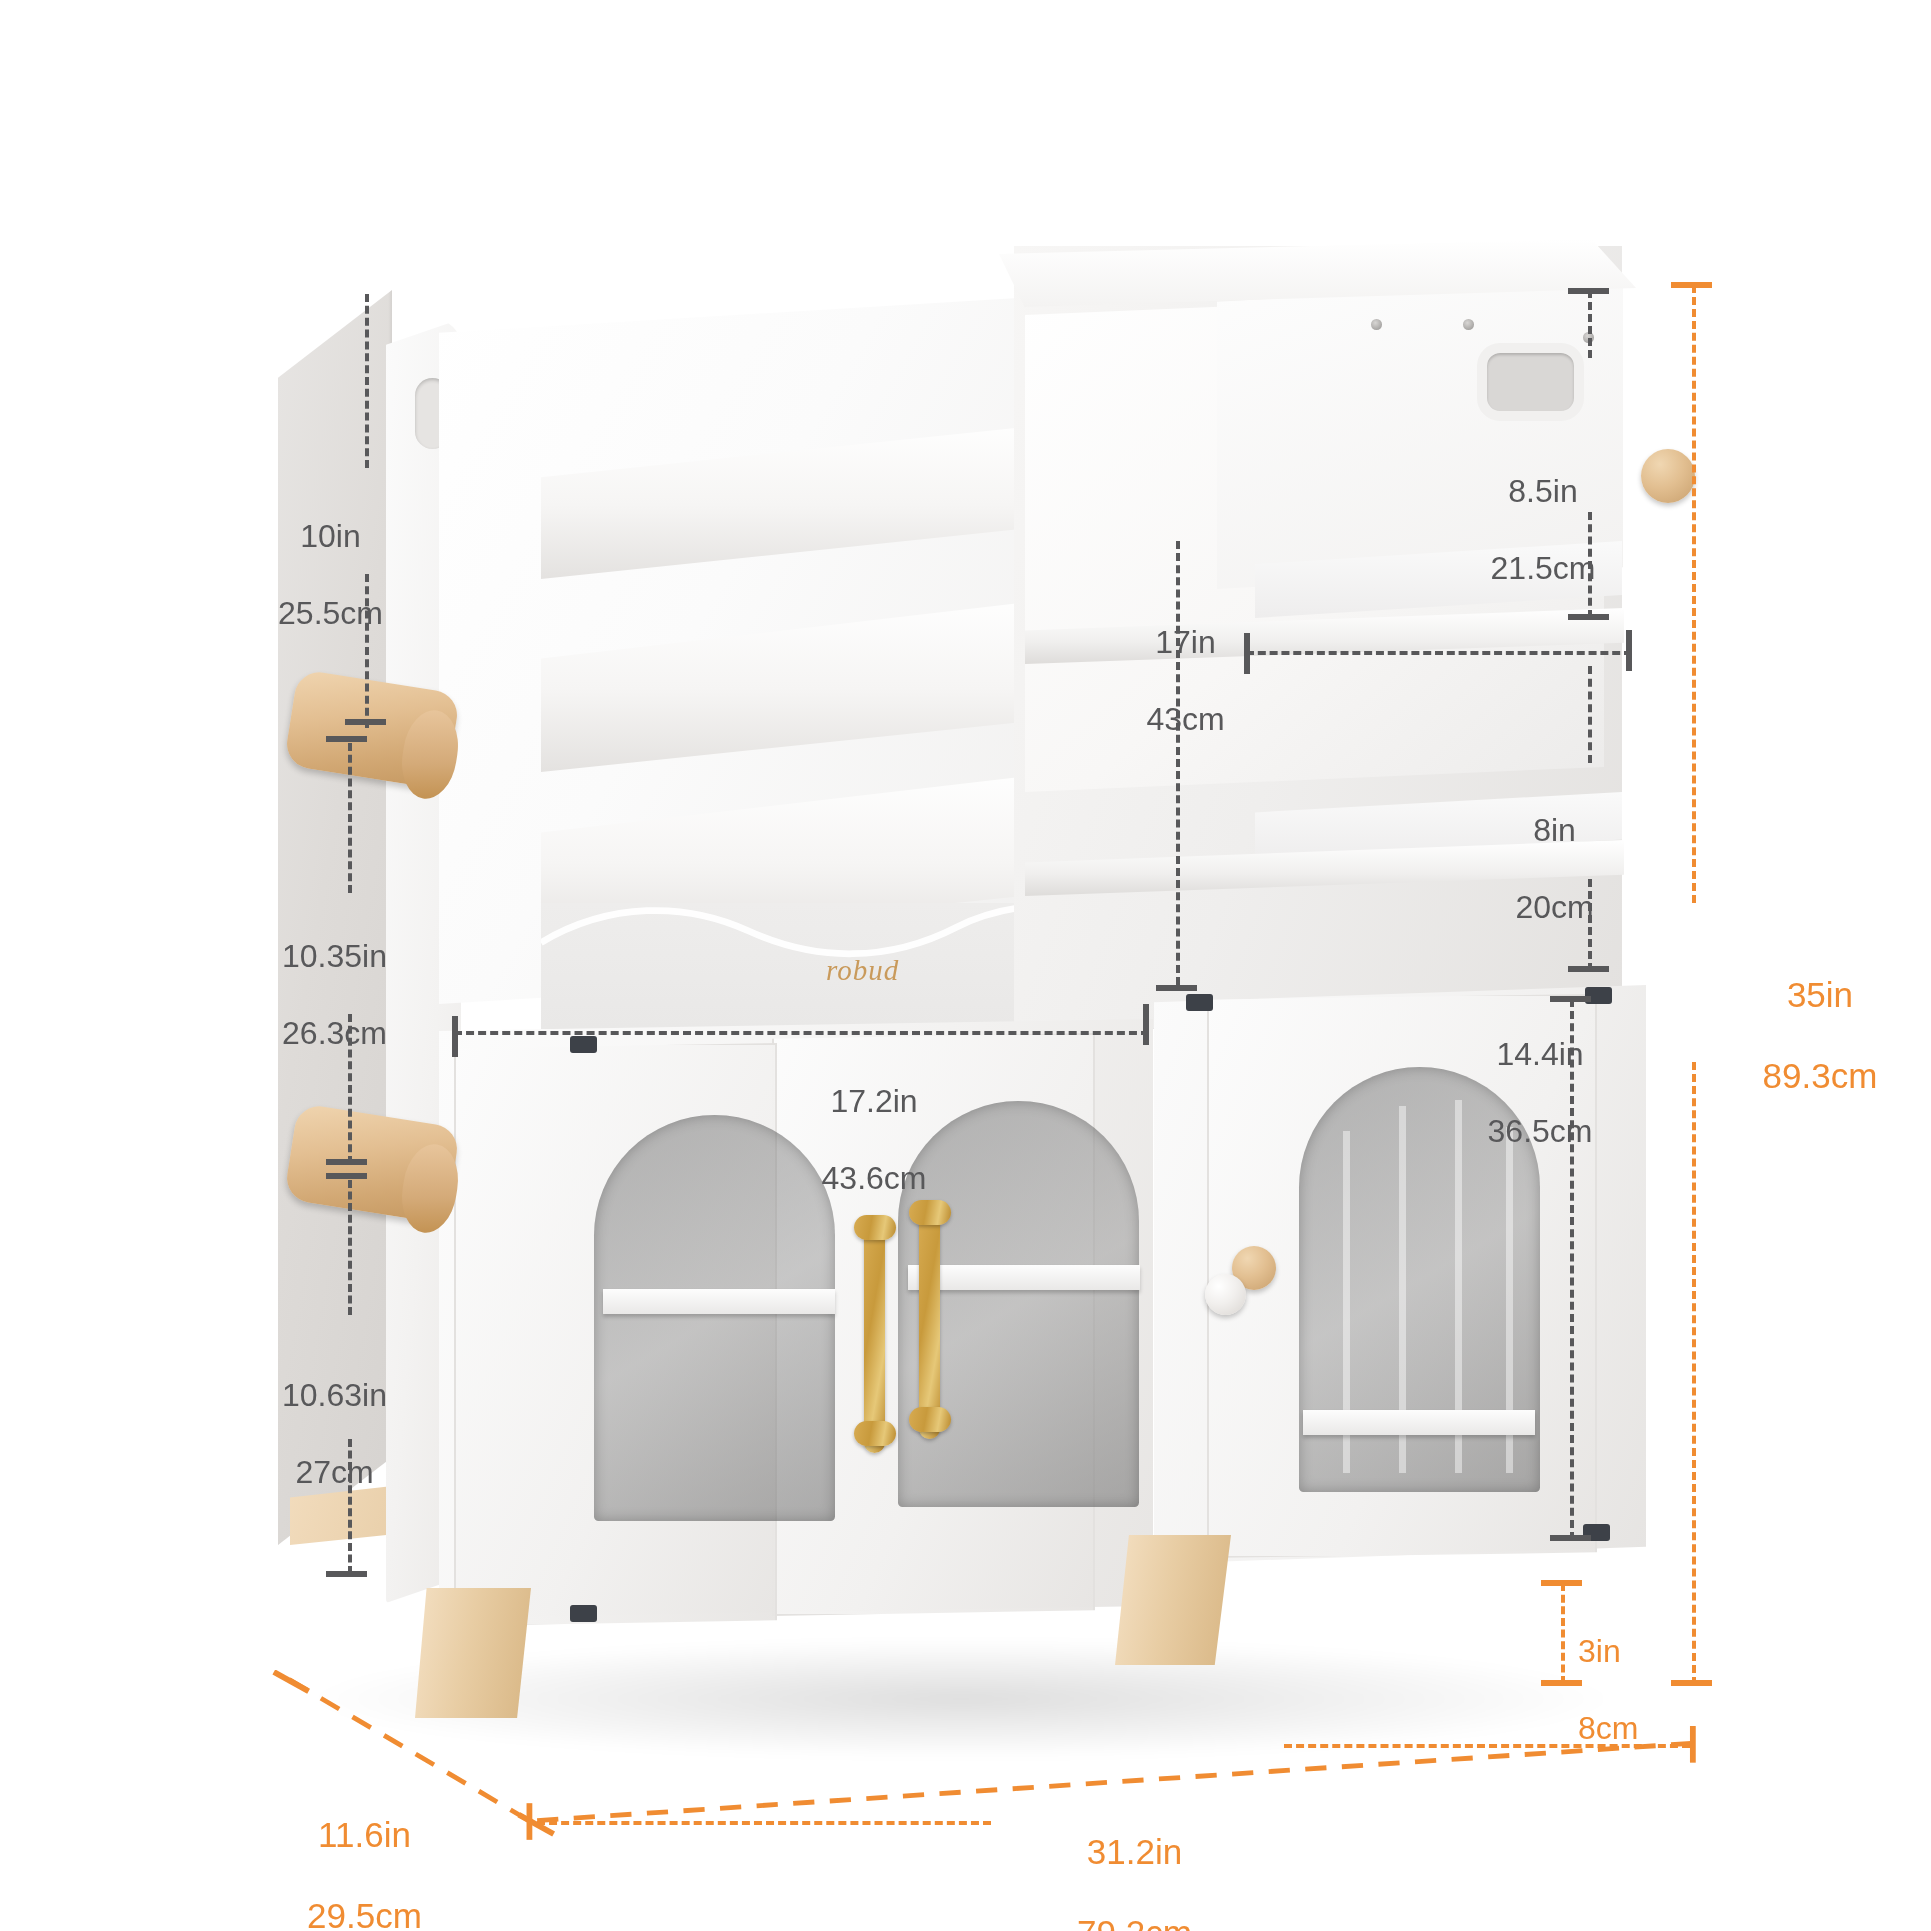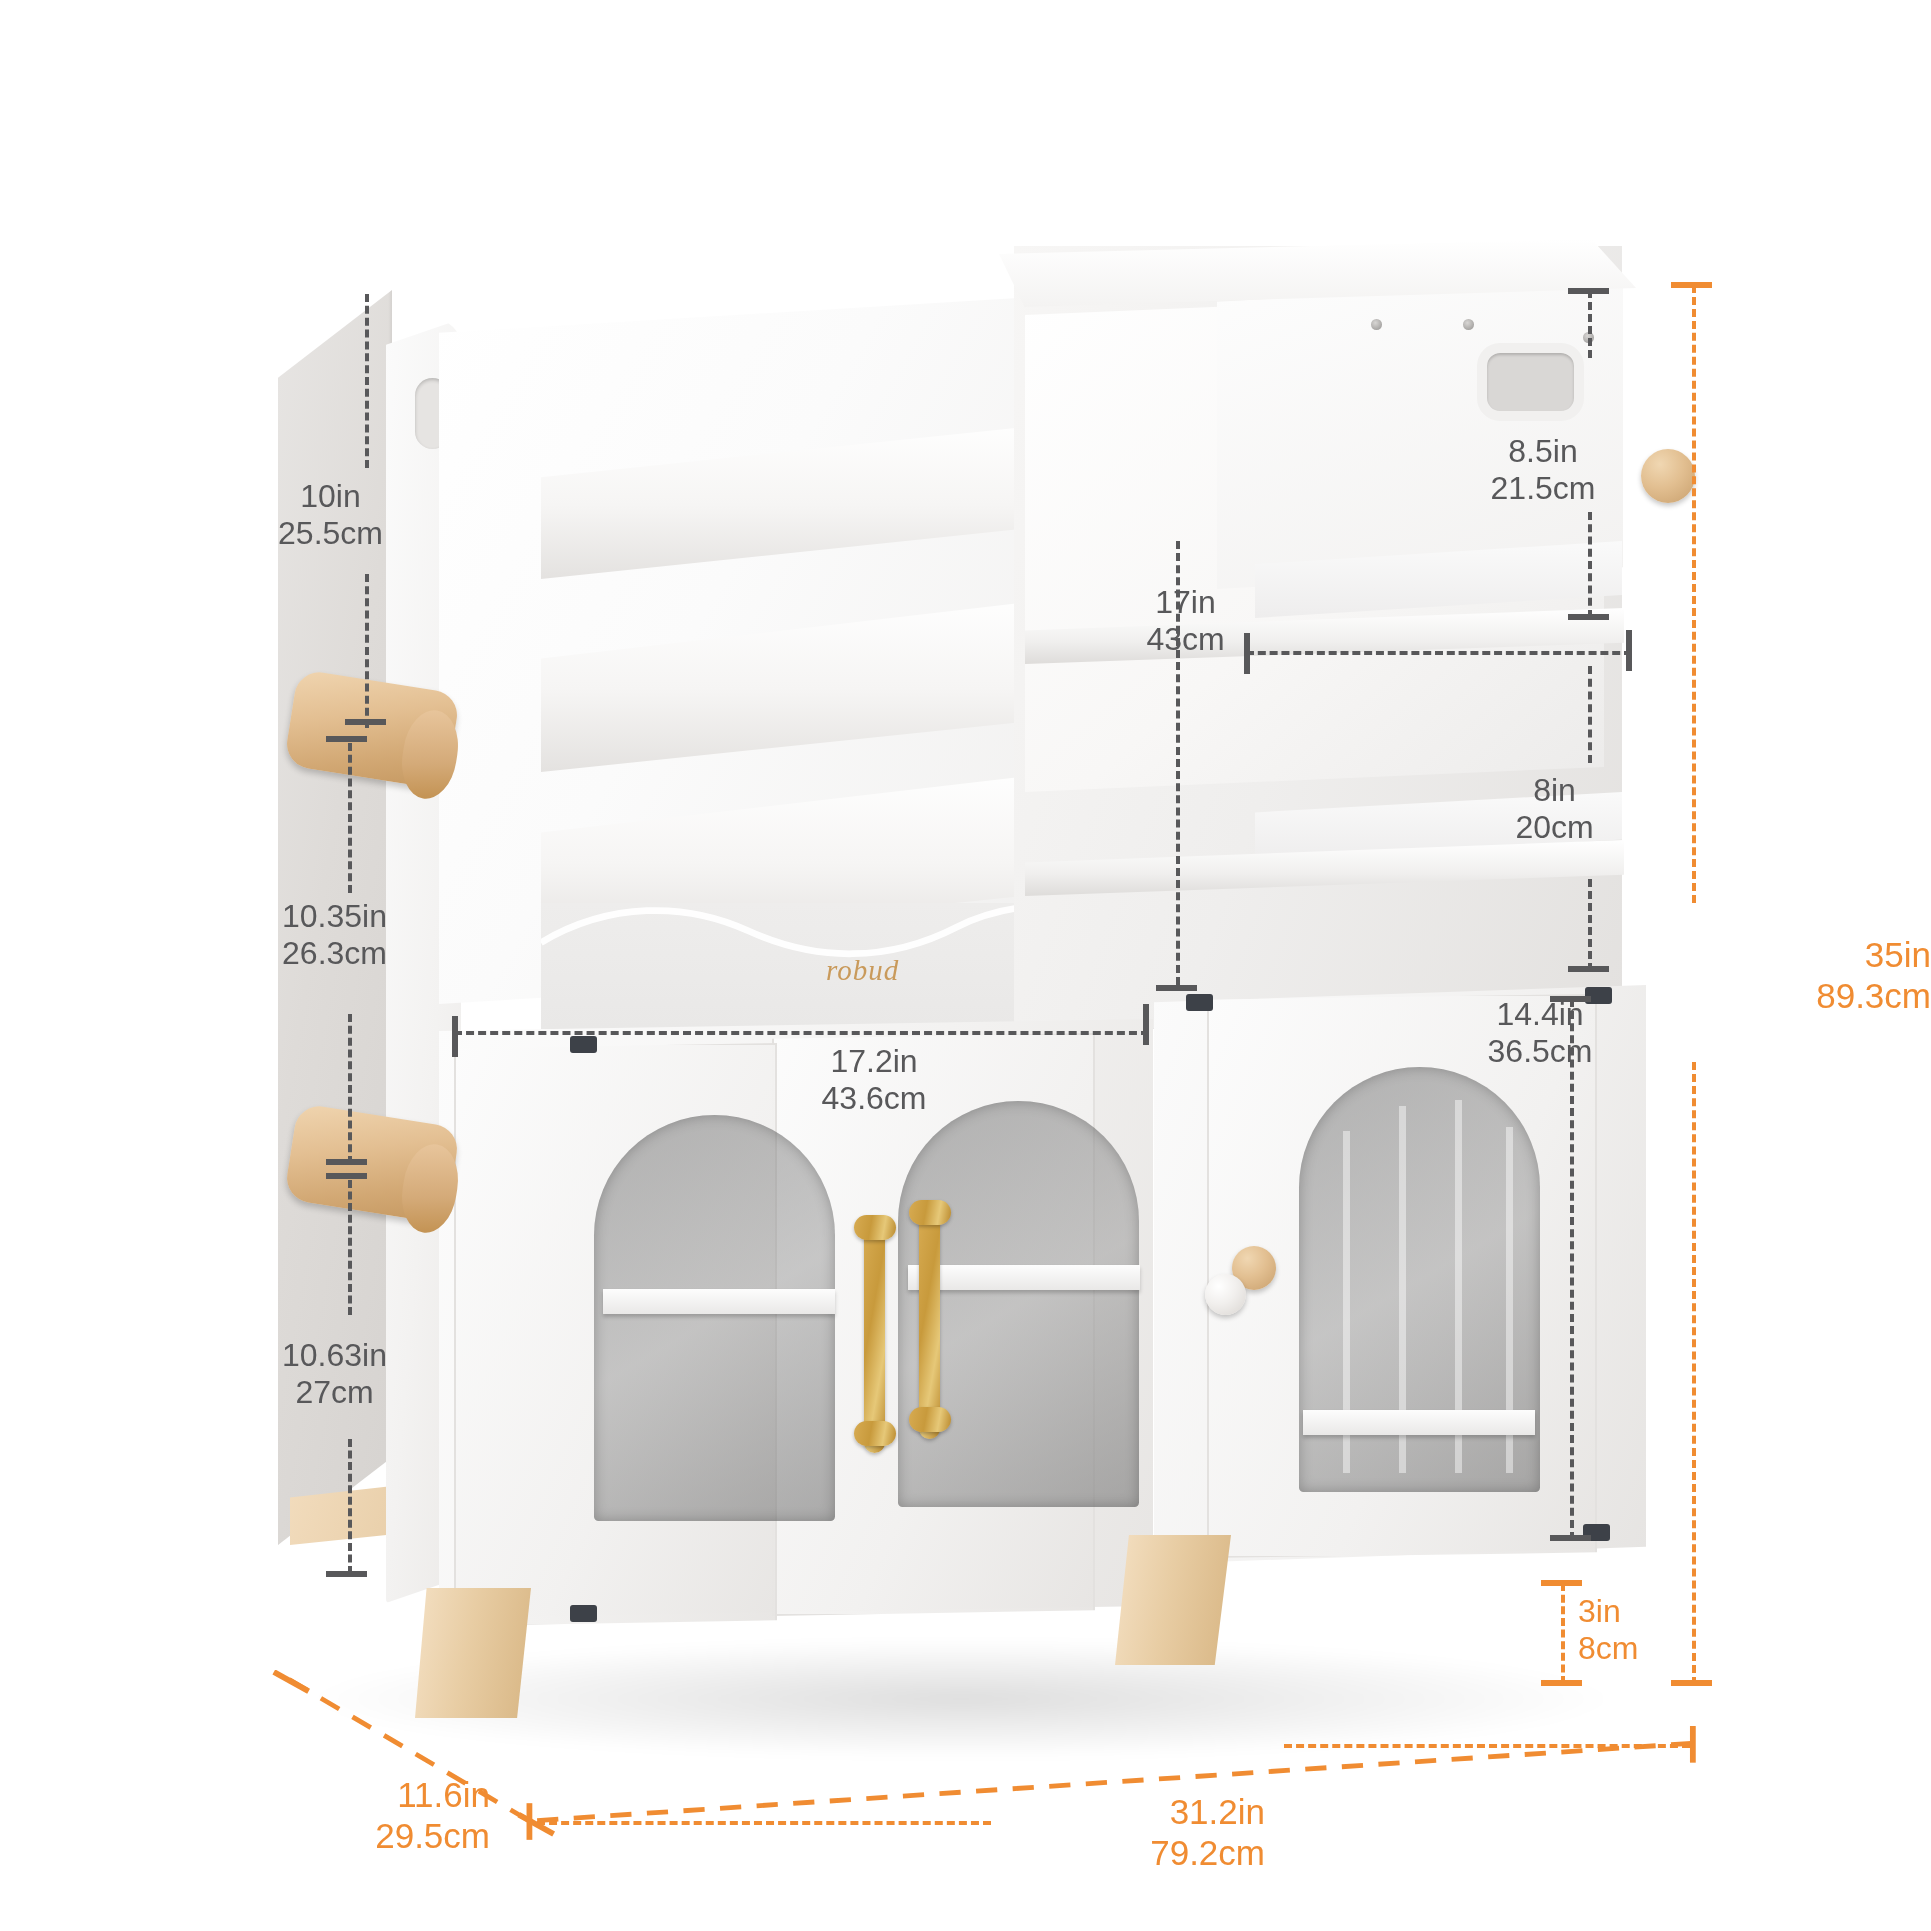--- a/index.html
+++ b/index.html
@@ -22,22 +22,22 @@
 
   
   .dim{
     position:absolute;
     font-size:32px;line-height:1.16;
     color:#58585A;
     text-align:center;
     white-space:nowrap;
     font-family:"Liberation Sans", sans-serif;
   }
-  .dim.orange{color:#F08C32;text-align:right;}
-  .dim span{display:block;}
+  .dim.orange{color:#F08C32;}
+  .dim span{display:block;margin-top:40px;}
 
   
   .vrule,.hrule{position:absolute;}
   .vrule{width:0;border-left:4.8px dashed #58585A;}
   .hrule{height:0;border-top:4.8px dashed #58585A;}
   .vrule.orange{border-left-color:#F08C32;}
   .hrule.orange{border-top-color:#F08C32;}
   .cap{position:absolute;background:#58585A;}
   .cap.orange{background:#F08C32;}
   .caph{height:5.8px;width:41px;}

